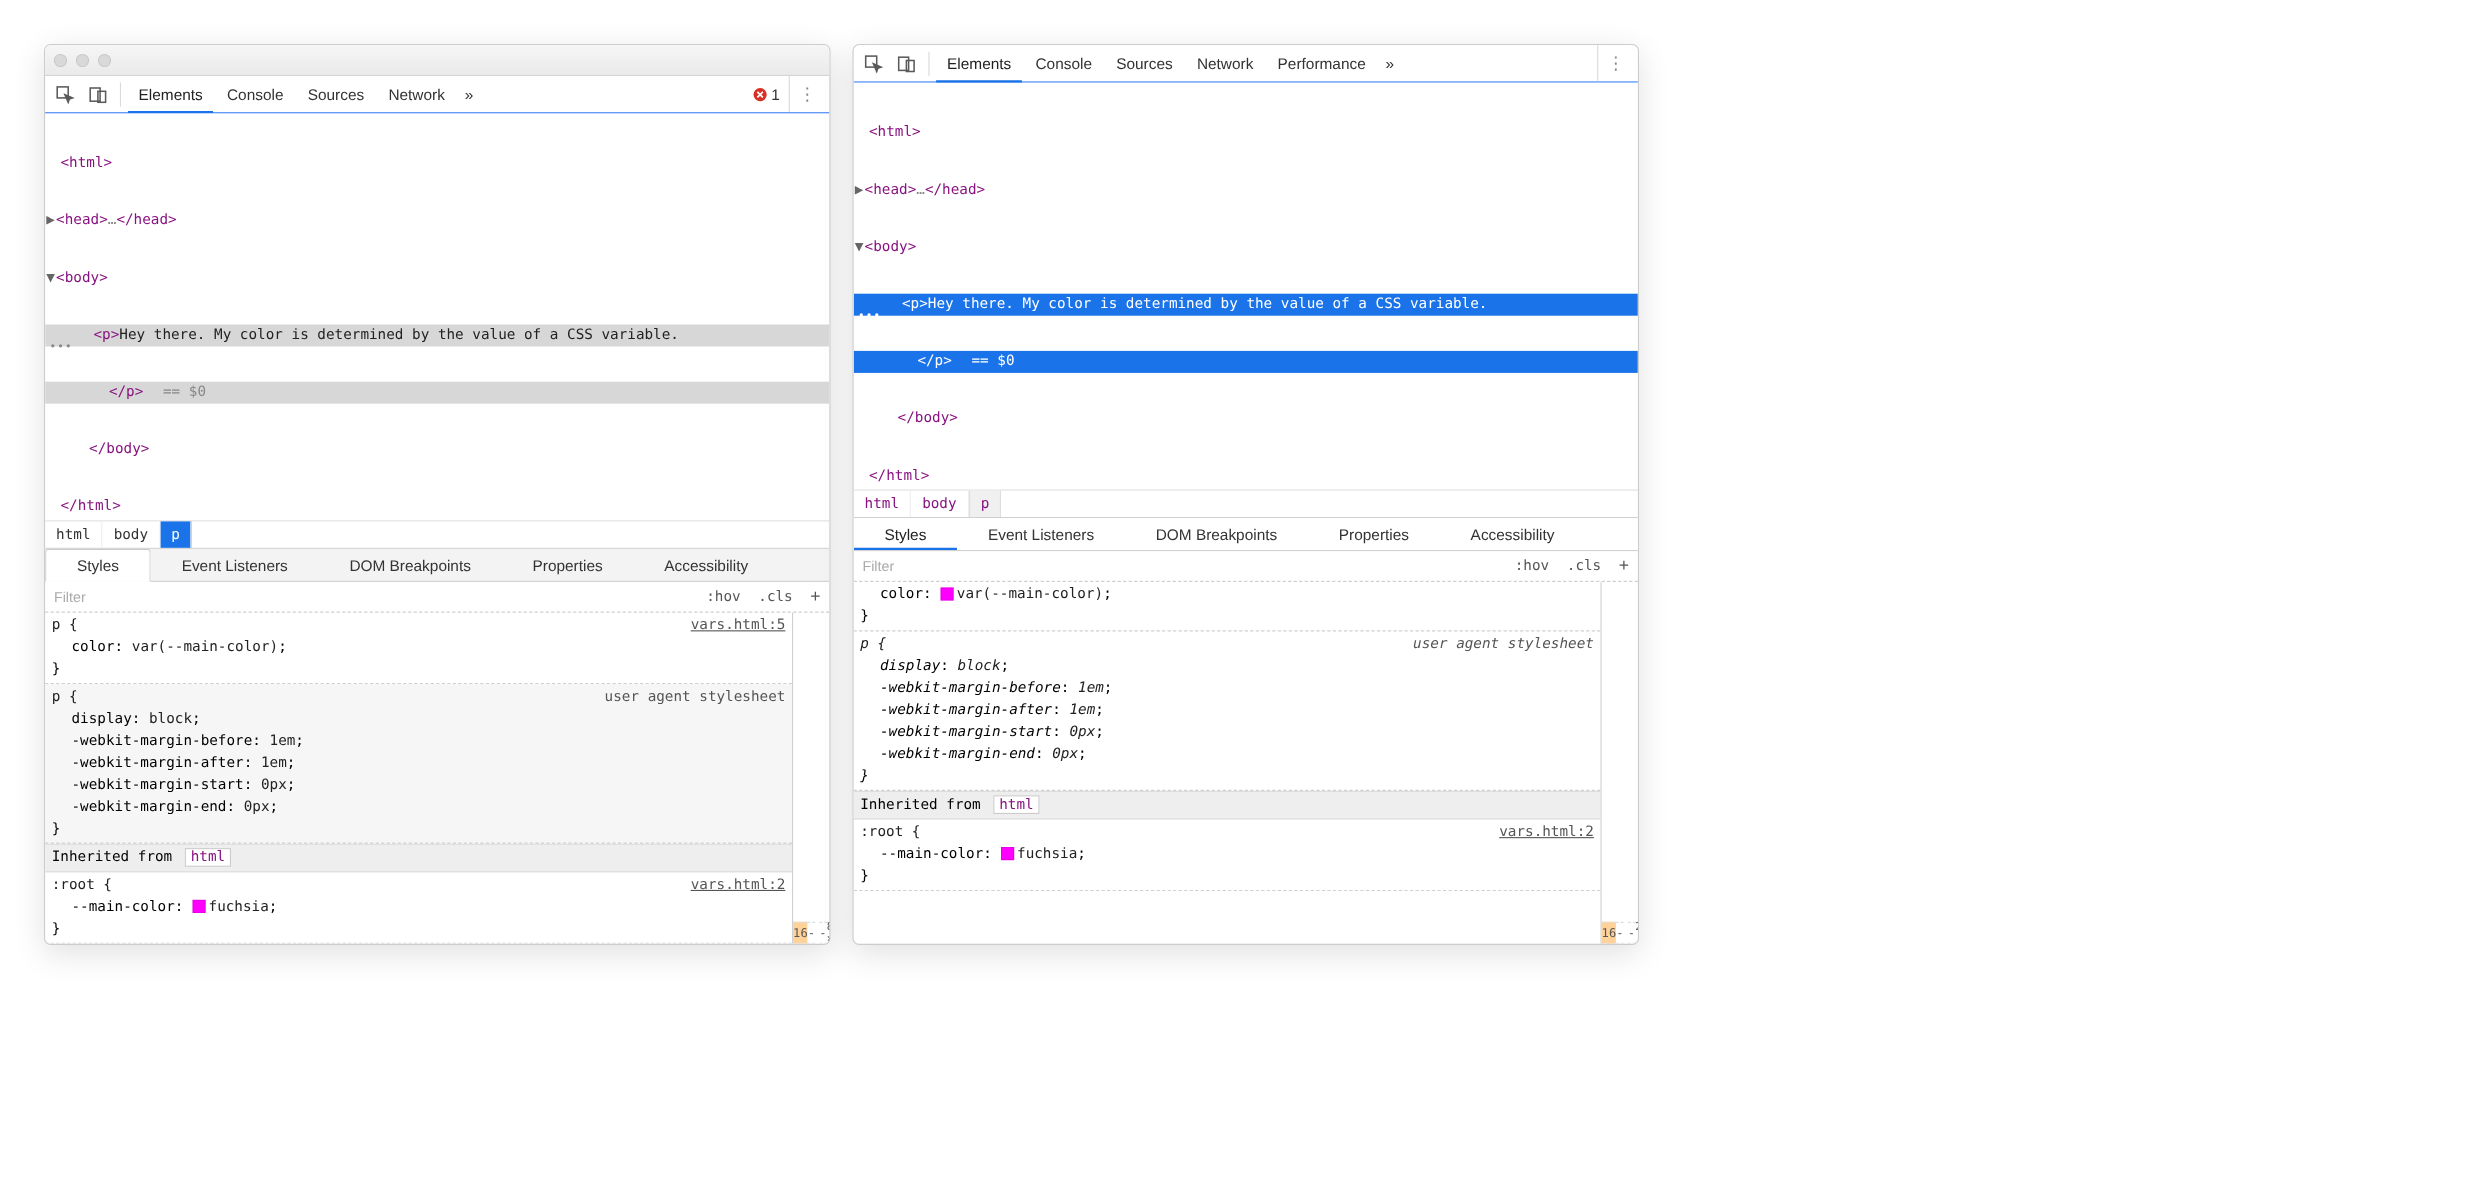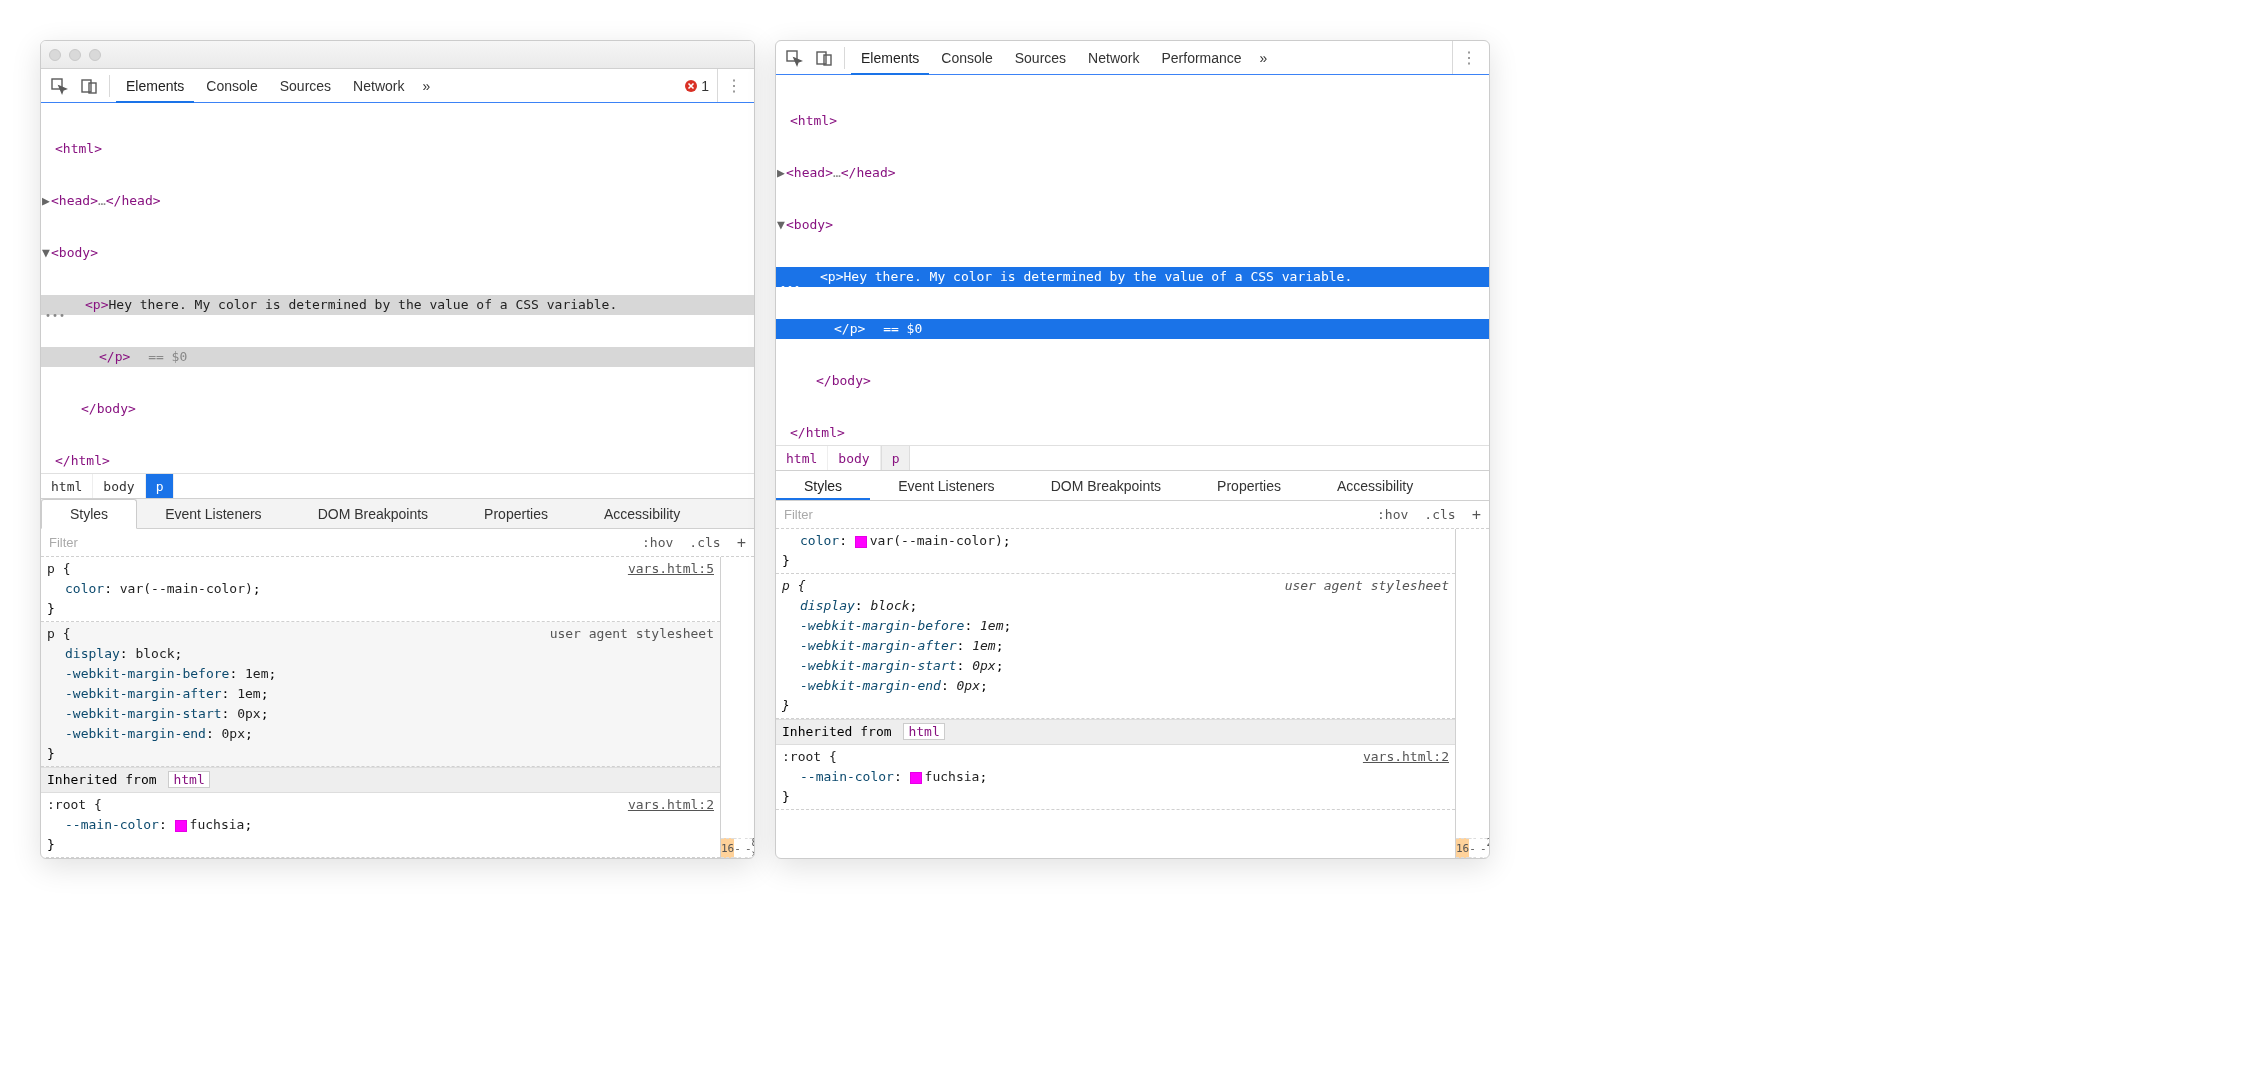--- a/index.html
+++ b/index.html
@@ -162,21 +162,21 @@
     padding: 2px 6px;
     position: relative;
   }
   .rule.shaded { background: #f6f6f6; }
   .rule .src { position:absolute; right:6px; top:2px; color:#555; }
   .rule .src.underline { text-decoration: underline; }
   .rule .src.italic { font-style: italic; }
   .selector { color:#222; }
   .selector.italic { font-style: italic; }
   .decl { padding-left: 18px; }
-  .prop { color:#0c4a6e; }
+  .prop { color:#000000; }
   .val { color:#222; }
   .val.italic { font-style: italic; }
   .swatch { display:inline-block; width:12px; height:12px; vertical-align:middle; margin-right:3px; border:1px solid rgba(0,0,0,0.1);}
   .inherit-bar { background:#eee; padding:2px 6px; font-size:13px; border-bottom:1px solid #ddd; border-top:1px solid #ddd;}
   .inherit-bar .tagbox { background:#fff; border:1px solid #ccc; padding:0 4px; font-family: Menlo, monospace; color:#881280; margin-left:4px;}
 
   .sidestrip {
     width: 34px;
     border-left: 1px solid #d0d0d0;
     font-family: Menlo, monospace;

